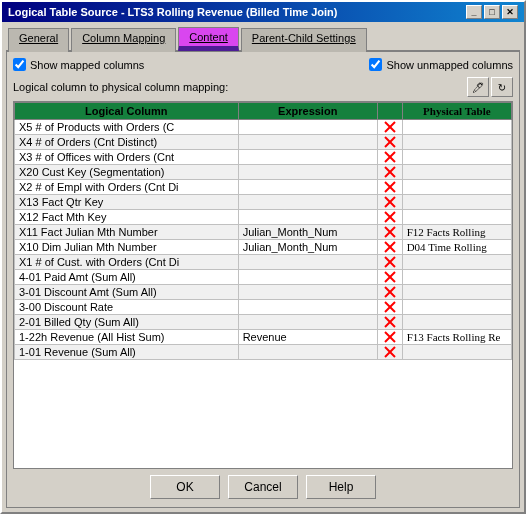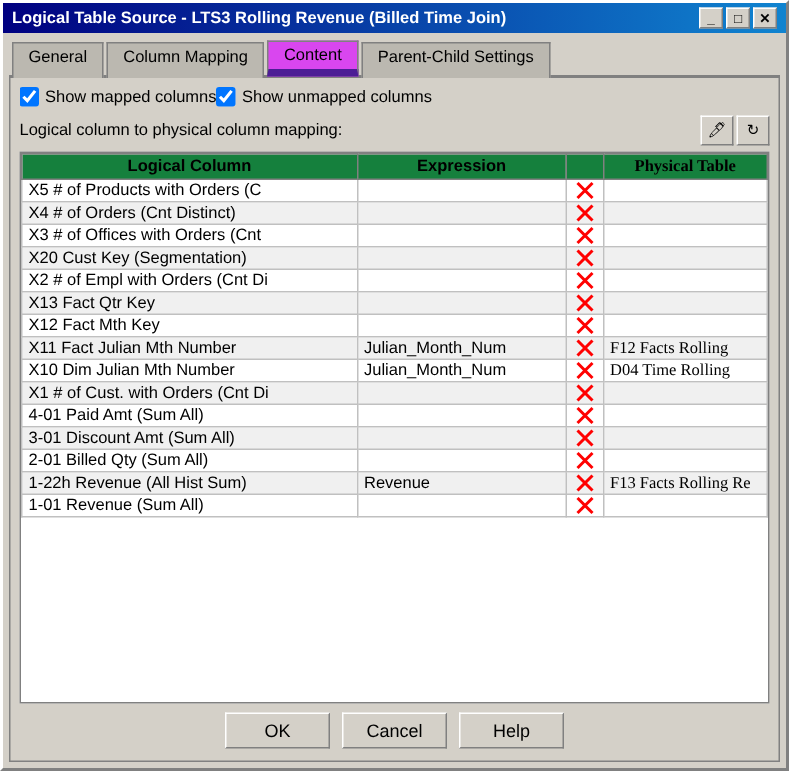--- a/index.html
+++ b/index.html
@@ -58,20 +58,21 @@
     }
     .tab {
       padding: 3px 10px;
       border: 1px solid #808080;
       border-bottom: none;
       background: #d4d0c8;
       cursor: pointer;
       font-size: 11px;
       position: relative;
       bottom: -1px;
+      text-decoration: underline;
     }
     .tab.active {
       background: #d946ef;
       border-bottom: 5px solid #4c1d95;
       z-index: 2;
       font-weight: normal;
     }
     .tab:not(.active) {
       background: #bbb8b0;
       bottom: -2px;
@@ -82,20 +83,21 @@
       border-top: 2px solid #808080;
       margin: 0 4px 4px 4px;
       background: #d4d0c8;
       padding: 6px;
       display: flex;
       flex-direction: column;
       overflow: hidden;
     }
     .options-row {
       display: flex;
+      justify-content: space-between;
       align-items: center;
       margin-bottom: 6px;
       flex-shrink: 0;
     }
     .checkbox-label {
       display: flex;
       align-items: center;
       gap: 4px;
       font-size: 11px;
     }
@@ -408,20 +410,33 @@
                 <span class="x-mark">
                   <svg width="12" height="12" viewBox="0 0 12 12">
                     <line x1="1" y1="1" x2="11" y2="11" stroke="red" stroke-width="2"></line>
                     <line x1="11" y1="1" x2="1" y2="11" stroke="red" stroke-width="2"></line>
                   </svg>
                 </span>
               </td>
               <td class="col-physical"></td>
             </tr>
             <tr>
+              <td class="col-logical">3-00  Discount Rate</td>
+              <td class="col-expr"></td>
+              <td class="col-x">
+                <span class="x-mark">
+                  <svg width="12" height="12" viewBox="0 0 12 12">
+                    <line x1="1" y1="1" x2="11" y2="11" stroke="red" stroke-width="2"></line>
+                    <line x1="11" y1="1" x2="1" y2="11" stroke="red" stroke-width="2"></line>
+                  </svg>
+                </span>
+              </td>
+              <td class="col-physical"></td>
+            </tr>
+            <tr>
               <td class="col-logical">2-01  Billed Qty  (Sum All)</td>
               <td class="col-expr"></td>
               <td class="col-x">
                 <span class="x-mark">
                   <svg width="12" height="12" viewBox="0 0 12 12">
                     <line x1="1" y1="1" x2="11" y2="11" stroke="red" stroke-width="2"></line>
                     <line x1="11" y1="1" x2="1" y2="11" stroke="red" stroke-width="2"></line>
                   </svg>
                 </span>
               </td>

